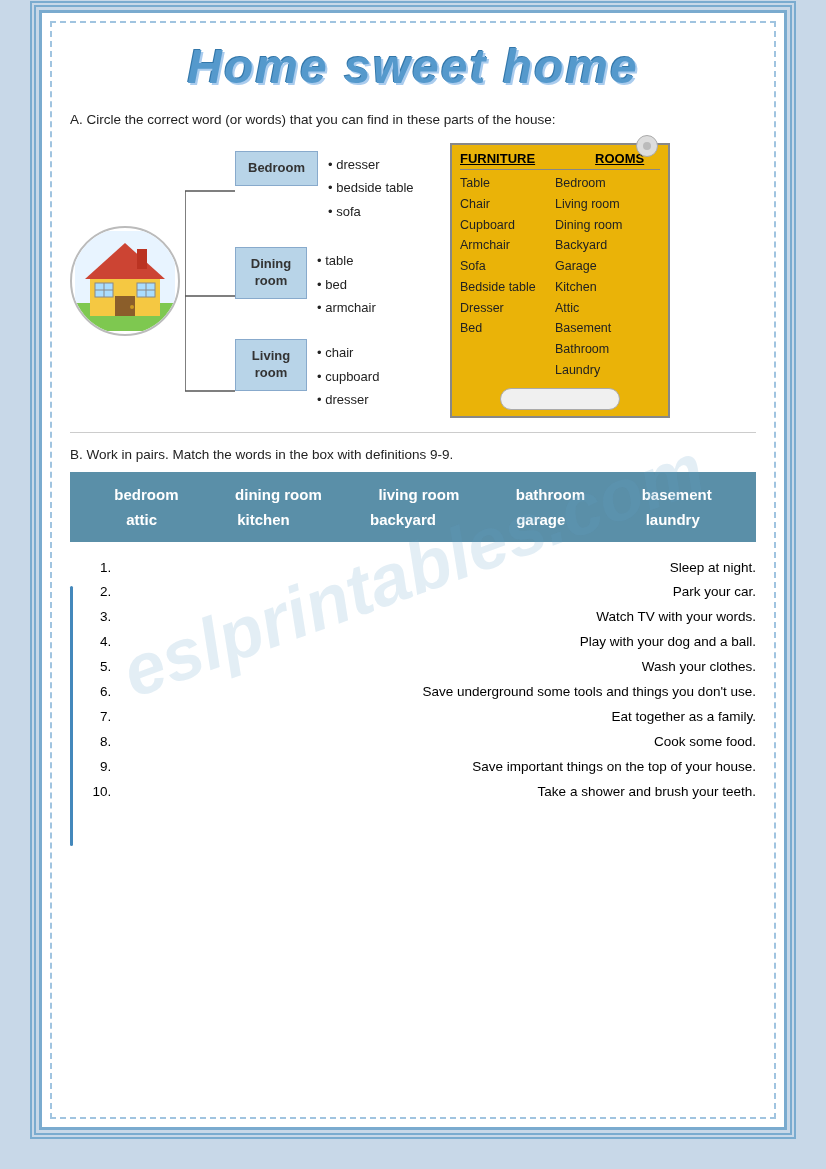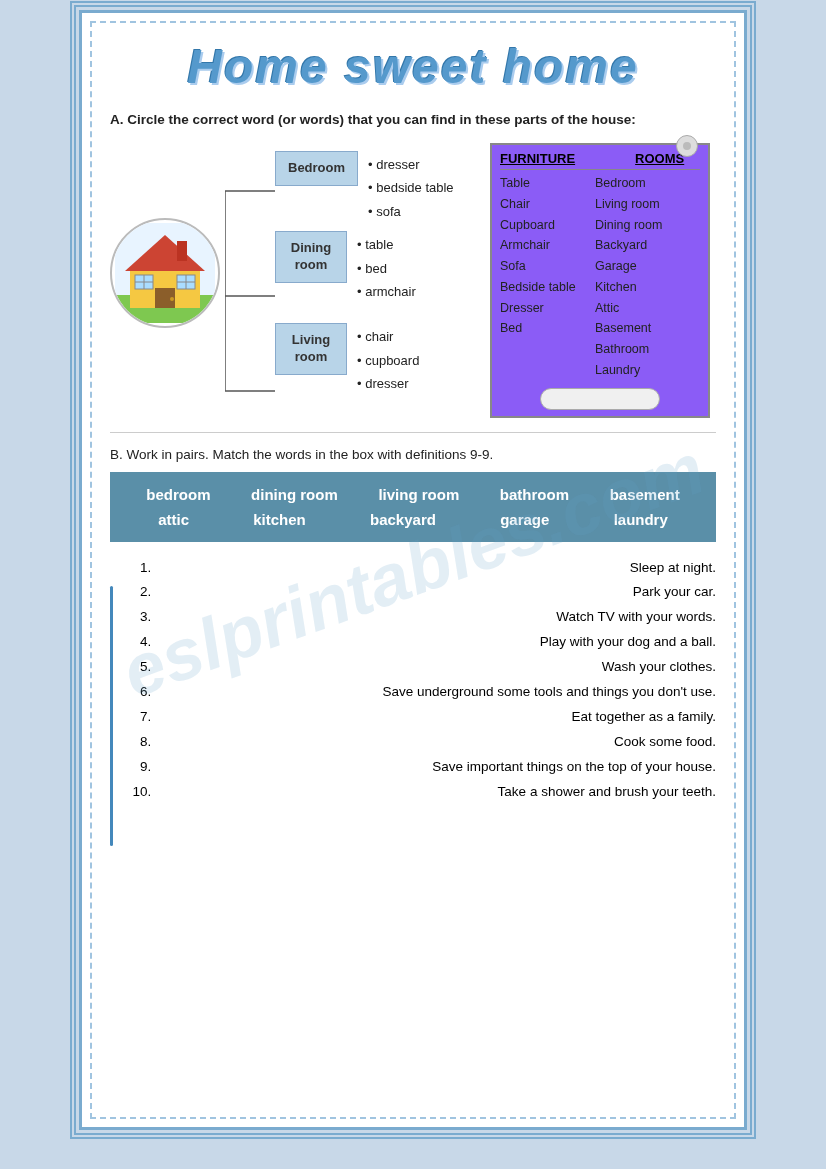--- a/index.html
+++ b/index.html
@@ -6,21 +6,21 @@
     body {
       background: #c8d8e8;
       font-family: Arial, sans-serif;
       display: flex;
       justify-content: center;
       align-items: flex-start;
       min-height: 100vh;
       padding: 10px;
     }
     .page {
-      width: 668px;
+      width: 748px;
       min-height: 1120px;
       background: white;
       border: 3px solid #7aabcf;
       outline: 6px double #7aabcf;
       outline-offset: 3px;
       padding: 18px 28px 28px 28px;
       position: relative;
     }
     
     .page::before {
@@ -46,21 +46,20 @@
       letter-spacing: 2px;
       display: inline-block;
       font-style: italic;
     }
 
     
     .section-a-intro {
       font-size: 13.5px;
       margin-bottom: 16px;
       color: #222;
-      font-weight: bold;
     }
 
     .room-label-box {
       background: #b8d4e8;
       border: 1.5px solid #88aacc;
       text-align: center;
       padding: 8px 12px;
       font-size: 13px;
       font-weight: bold;
       color: #333;
@@ -81,21 +80,21 @@
     .room-items li::before {
       content: '• ';
     }
 
     
     .furniture-table {
       border: 2px solid #888;
       min-width: 210px;
       font-size: 12.5px;
       padding: 6px 8px;
-      background: #8b5cf6;
+      background: #eab308;
       position: relative;
     }
 
     .furniture-table-header {
       display: flex;
       gap: 30px;
       border-bottom: 1.5px solid #888;
       margin-bottom: 4px;
       padding-bottom: 3px;
     }
@@ -311,21 +310,21 @@
 
             <div class="room-entry" style="margin-bottom:6px;">
               <div class="room-label-box">Bedroom</div>
               <ul class="room-items">
                 <li>dresser</li>
                 <li>bedside table</li>
                 <li>sofa</li>
               </ul>
             </div>
 
-            <div class="room-entry" style="margin-bottom:6px; margin-top:8px;">
+            <div class="room-entry" style="margin-bottom:6px; margin-top:24px;">
               <div class="room-label-box" style="min-width:72px;">Dining<br>room</div>
               <ul class="room-items">
                 <li>table</li>
                 <li>bed</li>
                 <li>armchair</li>
               </ul>
             </div>
 
             <div class="room-entry" style="margin-top:20px;">
               <div class="room-label-box">Living<br>room</div>

